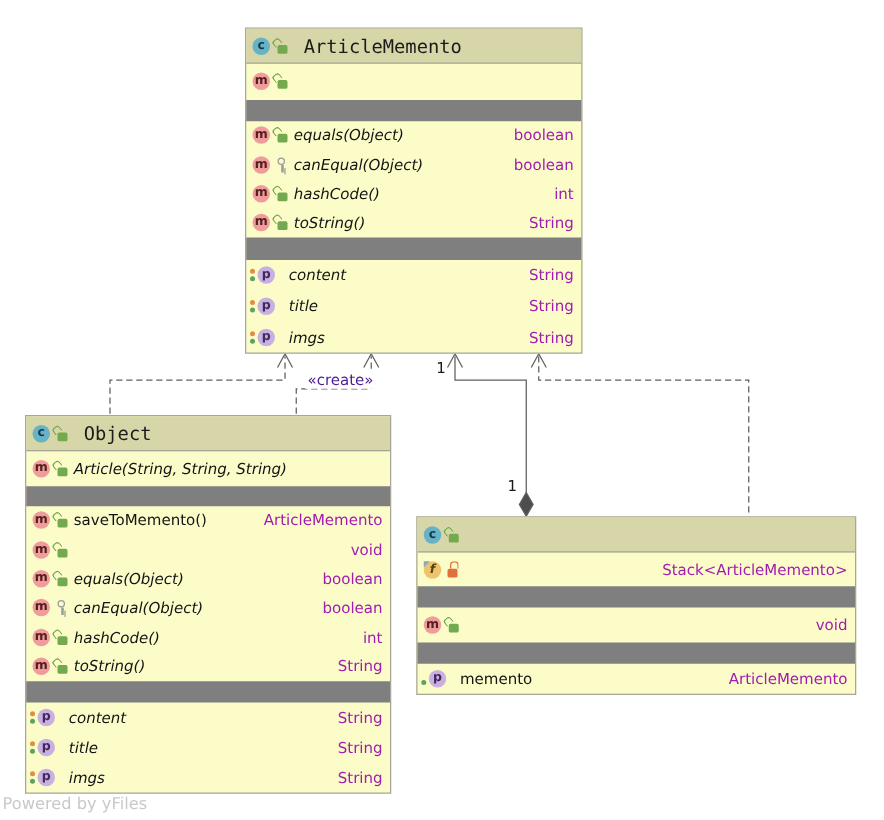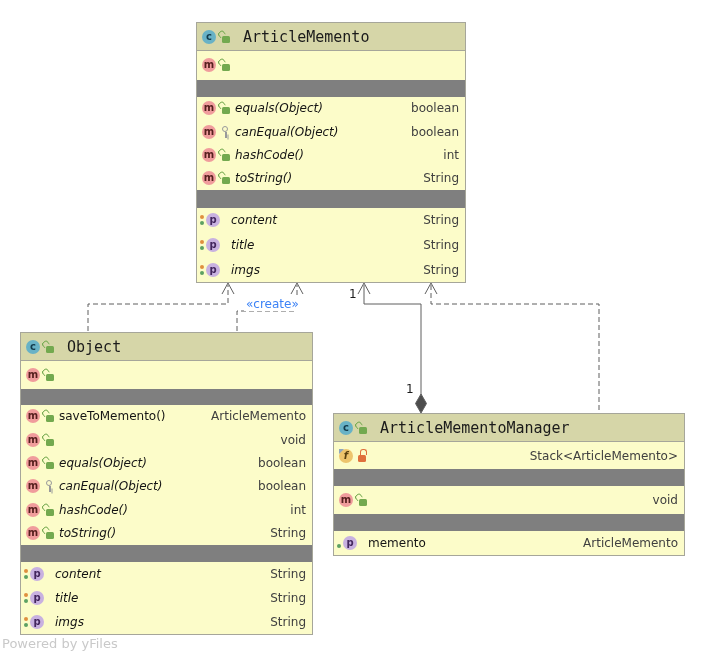--- a/index.html
+++ b/index.html
@@ -9,21 +9,21 @@
   .uml-class{position:absolute;z-index:2;box-sizing:border-box;
     border:1px solid #a6a69a;background:#fcfcc9;display:flex;flex-direction:column;}
   .hdr{background:#d6d6a8;border-bottom:1px solid #a6a69a;display:flex;
     align-items:center;padding-left:5px;box-sizing:border-box;}
   .hdr .title{margin-left:12px;font-family:"DejaVu Sans Mono",monospace;
     font-size:15px;color:#1b1b1b;white-space:nowrap;}
   .sect{display:flex;flex-direction:column;}
   .sep{background:#7f7f7f;}
   .row{display:flex;align-items:center;padding:0 6px 0 5px;flex:1;min-height:0;}
   .row .name{margin-left:4px;font-size:12px;color:#141414;white-space:nowrap;}
-  .row .type{margin-left:auto;font-size:12px;color:#404040;padding-left:8px;white-space:nowrap;}
+  .row .type{margin-left:auto;font-size:12px;color:#a21caf;padding-left:8px;white-space:nowrap;}
   .it{font-style:italic;}
   
   .ic{width:14px;height:14px;border-radius:50%;display:inline-flex;align-items:center;
     justify-content:center;font-size:10px;font-weight:bold;line-height:1;flex:0 0 14px;}
   .ic-class{background:#68b2c6;color:#123c4e;}
   .ic-method{background:#f09c9c;color:#57201f;}
   .ic-prop{background:#c8b1e0;color:#43275e;}
   .ic-field{background:#edc46c;color:#594010;font-style:italic;position:relative;}
   .ic-field::before{content:"";position:absolute;top:0;left:0;width:0;height:0;
     border-top:5px solid #90a7bd;border-right:5px solid transparent;}
@@ -43,21 +43,21 @@
     background:#98999b;box-shadow:2px 2px 0 -0.5px #98999b;}
   
   .dots{display:flex;flex-direction:column;gap:2px;width:5px;flex:0 0 5px;margin-right:1px;}
   .dot{width:4px;height:4px;border-radius:50%;}
   .dot-get{background:#df8f3f;}
   .dot-set{background:#5da163;}
   .dot-none{visibility:hidden;}
   .row-prop{padding-left:3px;}
   .row-prop .name{margin-left:11px;}
   
-  .edge-label{position:absolute;z-index:3;font-size:12px;color:#3b82f6;background:#ffffff;
+  .edge-label{position:absolute;z-index:3;font-size:12px;color:#4c1d95;background:#ffffff;
     padding:0 2px;white-space:nowrap;}
   .mult{position:absolute;z-index:3;font-size:12px;color:#1b1b1b;white-space:nowrap;}
   .watermark{position:absolute;left:2px;top:636px;z-index:0;font-size:13px;color:#c9c9c9;}
 </style>
 </head>
 <body>
 
 <div class="canvas">
 
   <svg class="edges" width="707" height="656">
@@ -152,20 +152,21 @@
   <div class="uml-class" style="left:20px;top:332px;width:293px;height:303px;">
     <div class="hdr" style="flex:0 0 28px;">
       <span class="ic ic-class">c</span>
       <span class="vis lock-open"></span>
       <span class="title">Object</span>
     </div>
     <div class="sect" style="height:28px;">
       <div class="row">
         <span class="ic ic-method">m</span>
         <span class="vis lock-open"></span>
+        <span class="name it">Article(String, String, String)</span>
       </div>
     </div>
     <div class="sep" style="flex:0 0 16px;"></div>
     <div class="sect" style="height:141px;">
       <div class="row">
         <span class="ic ic-method">m</span>
         <span class="vis lock-open"></span>
         <span class="name">saveToMemento()</span>
         <span class="type">ArticleMemento</span>
       </div>
@@ -228,21 +229,20 @@
         <span class="name it">imgs</span>
         <span class="type">String</span>
       </div>
     </div>
   </div>
 
   <div class="uml-class" style="left:333px;top:413px;width:352px;height:143px;">
     <div class="hdr" style="flex:0 0 28px;">
       <span class="ic ic-class">c</span>
       <span class="vis lock-open"></span>
-      <span class="title">ArticleMementoManager</span>
     </div>
     <div class="sect" style="height:28px;">
       <div class="row">
         <span class="ic ic-field">f</span>
         <span class="vis lock-closed"></span>
         <span class="type">Stack&lt;ArticleMemento&gt;</span>
       </div>
     </div>
     <div class="sep" style="flex:0 0 17px;"></div>
     <div class="sect" style="height:28px;">

